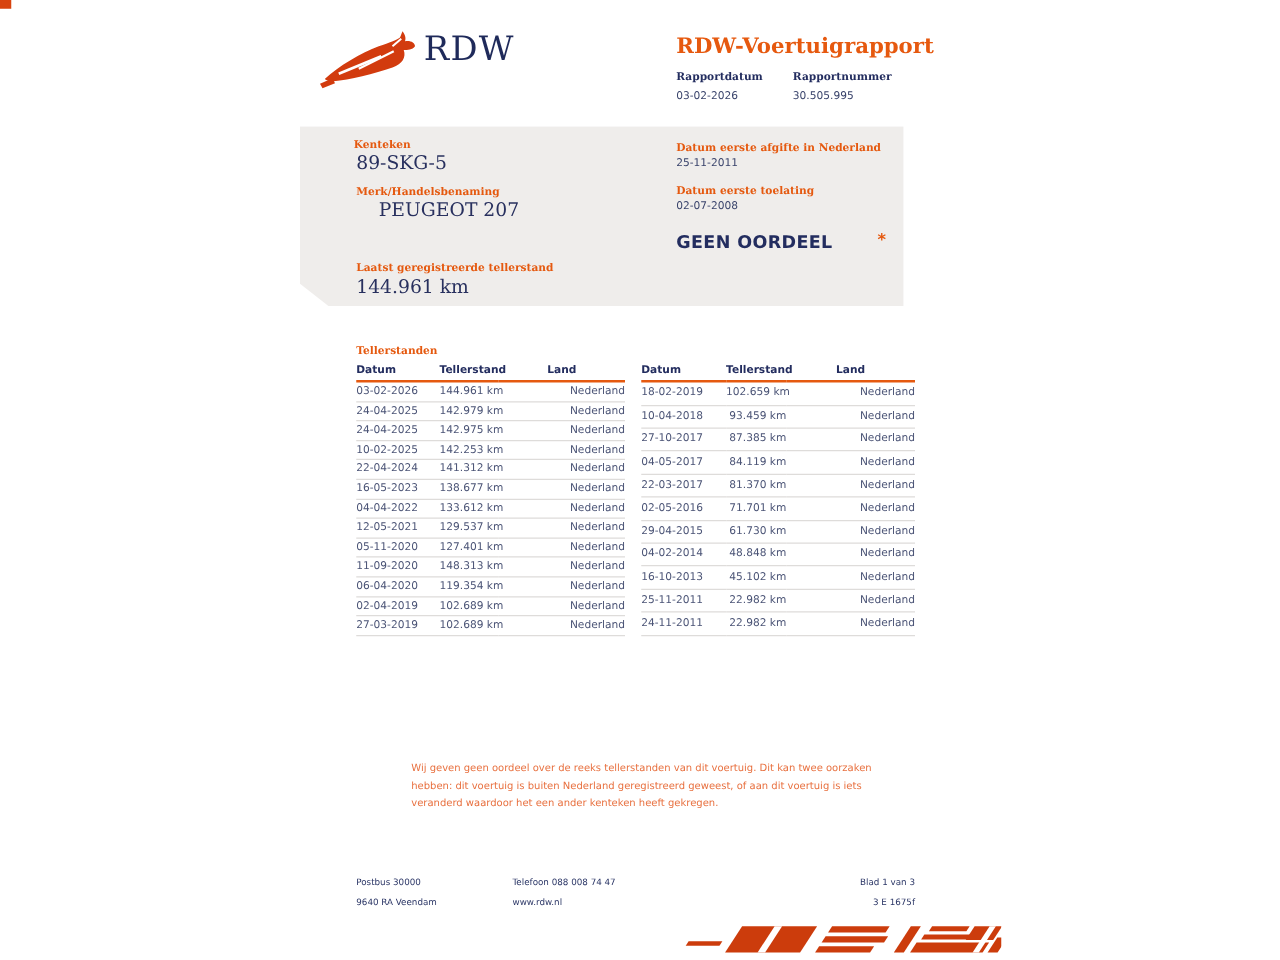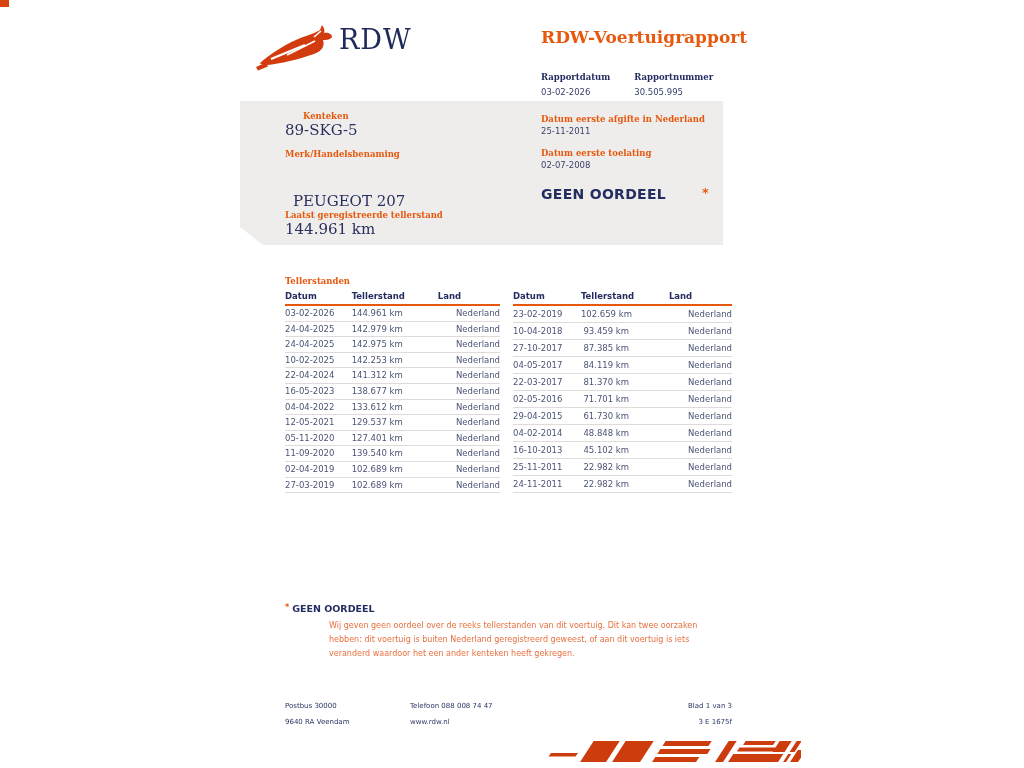--- a/index.html
+++ b/index.html
@@ -13,21 +13,21 @@
   
   .logo-wrap{position:absolute;left:255px;top:22px;width:82px;height:50px;}
   .logo-word{
     position:absolute;left:339px;top:24px;
     font-family:"DejaVu Serif", serif;font-size:27px;color:#1f2a5a;letter-spacing:1px;
   }
   .doc-title{
     position:absolute;left:541px;top:27px;
     font-family:"DejaVu Serif", serif;font-weight:bold;font-size:17px;color:#e6590f;
   }
-  .report-meta{position:absolute;left:541px;top:72px;display:flex;gap:24px;}
+  .report-meta{position:absolute;left:541px;top:57px;display:flex;gap:24px;}
   .meta-label{
     font-family:"DejaVu Serif", serif;font-weight:bold;font-size:8.5px;color:#232d5f;
   }
   .meta-value{margin-top:5px;font-size:8.5px;color:#39436b;}
 
   
   .summary-box{
     position:absolute;left:240px;top:101px;width:483px;height:144px;
     background:#efedeb;
     clip-path:polygon(0 0,100% 0,100% 100%,23px 100%,0 calc(100% - 18px));
@@ -111,25 +111,25 @@
     <div class="meta-label">Rapportdatum</div>
     <div class="meta-value">03-02-2026</div>
   </div>
   <div>
     <div class="meta-label">Rapportnummer</div>
     <div class="meta-value">30.505.995</div>
   </div>
 </div>
 
 <div class="summary-box">
-  <div class="sb-lbl" style="left:63px;top:10px;">Kenteken</div>
+  <div class="sb-lbl" style="left:43px;top:10px;">Kenteken</div>
   <div class="sb-big" style="left:45px;top:20px;">89-SKG-5</div>
 
   <div class="sb-lbl" style="left:45px;top:48px;">Merk/Handelsbenaming</div>
-  <div class="sb-big" style="left:53px;top:58px;margin-top:33px;">PEUGEOT 207</div>
+  <div class="sb-big" style="left:63px;top:58px;">PEUGEOT 207</div>
 
   <div class="sb-lbl" style="left:45px;top:109px;">Laatst geregistreerde tellerstand</div>
   <div class="sb-big" style="left:45px;top:119px;">144.961 km</div>
 
   <div class="sb-lbl" style="left:301px;top:13px;">Datum eerste afgifte in Nederland</div>
   <div class="sb-sm" style="left:301px;top:25px;">25-11-2011</div>
 
   <div class="sb-lbl" style="left:301px;top:47px;">Datum eerste toelating</div>
   <div class="sb-sm" style="left:301px;top:59px;">02-07-2008</div>
 
@@ -200,24 +200,29 @@
 
 
           <tr>
             <td class="c-datum">05-11-2020</td>
             <td class="c-teller">127.401 km</td>
             <td class="c-land">Nederland</td>
           </tr>
 
           <tr>
             <td class="c-datum">11-09-2020</td>
-            <td class="c-teller">139.540 km</td>
-            <td class="c-land">Nederland</td>
-          </tr>
-
+            <td class="c-teller">148.313 km</td>
+            <td class="c-land">Nederland</td>
+          </tr>
+
+          <tr>
+            <td class="c-datum">06-04-2020</td>
+            <td class="c-teller">119.354 km</td>
+            <td class="c-land">Nederland</td>
+          </tr>
 
           <tr>
             <td class="c-datum">02-04-2019</td>
             <td class="c-teller">102.689 km</td>
             <td class="c-land">Nederland</td>
           </tr>
 
           <tr>
             <td class="c-datum">27-03-2019</td>
             <td class="c-teller">102.689 km</td>
@@ -230,21 +235,21 @@
       <thead>
         <tr>
           <th class="c-datum">Datum</th>
           <th class="c-teller">Tellerstand</th>
           <th class="c-land">Land</th>
         </tr>
       </thead>
       <tbody>
 
           <tr>
-            <td class="c-datum">23-02-2019</td>
+            <td class="c-datum">18-02-2019</td>
             <td class="c-teller">102.659 km</td>
             <td class="c-land">Nederland</td>
           </tr>
 
           <tr>
             <td class="c-datum">10-04-2018</td>
             <td class="c-teller">93.459 km</td>
             <td class="c-land">Nederland</td>
           </tr>
 
@@ -300,23 +305,20 @@
             <td class="c-datum">24-11-2011</td>
             <td class="c-teller">22.982 km</td>
             <td class="c-land">Nederland</td>
           </tr>
         </tbody>
     </table>
   </div>
 </div>
 
 <div class="footnote">
-  <div class="footnote-title">
-    <span class="star">*</span><span>GEEN OORDEEL</span>
-  </div>
   <div class="footnote-body">Wij geven geen oordeel over de reeks tellerstanden van dit voertuig. Dit kan twee oorzaken hebben: dit voertuig is buiten Nederland geregistreerd geweest, of aan dit voertuig is iets veranderd waardoor het een ander kenteken heeft gekregen.</div>
 </div>
 
 <div class="footer">
   <div class="col addr">
     <div>Postbus 30000</div>
     <div>9640 RA Veendam</div>
   </div>
   <div class="col contact">
     <div>Telefoon 088 008 74 47</div>

